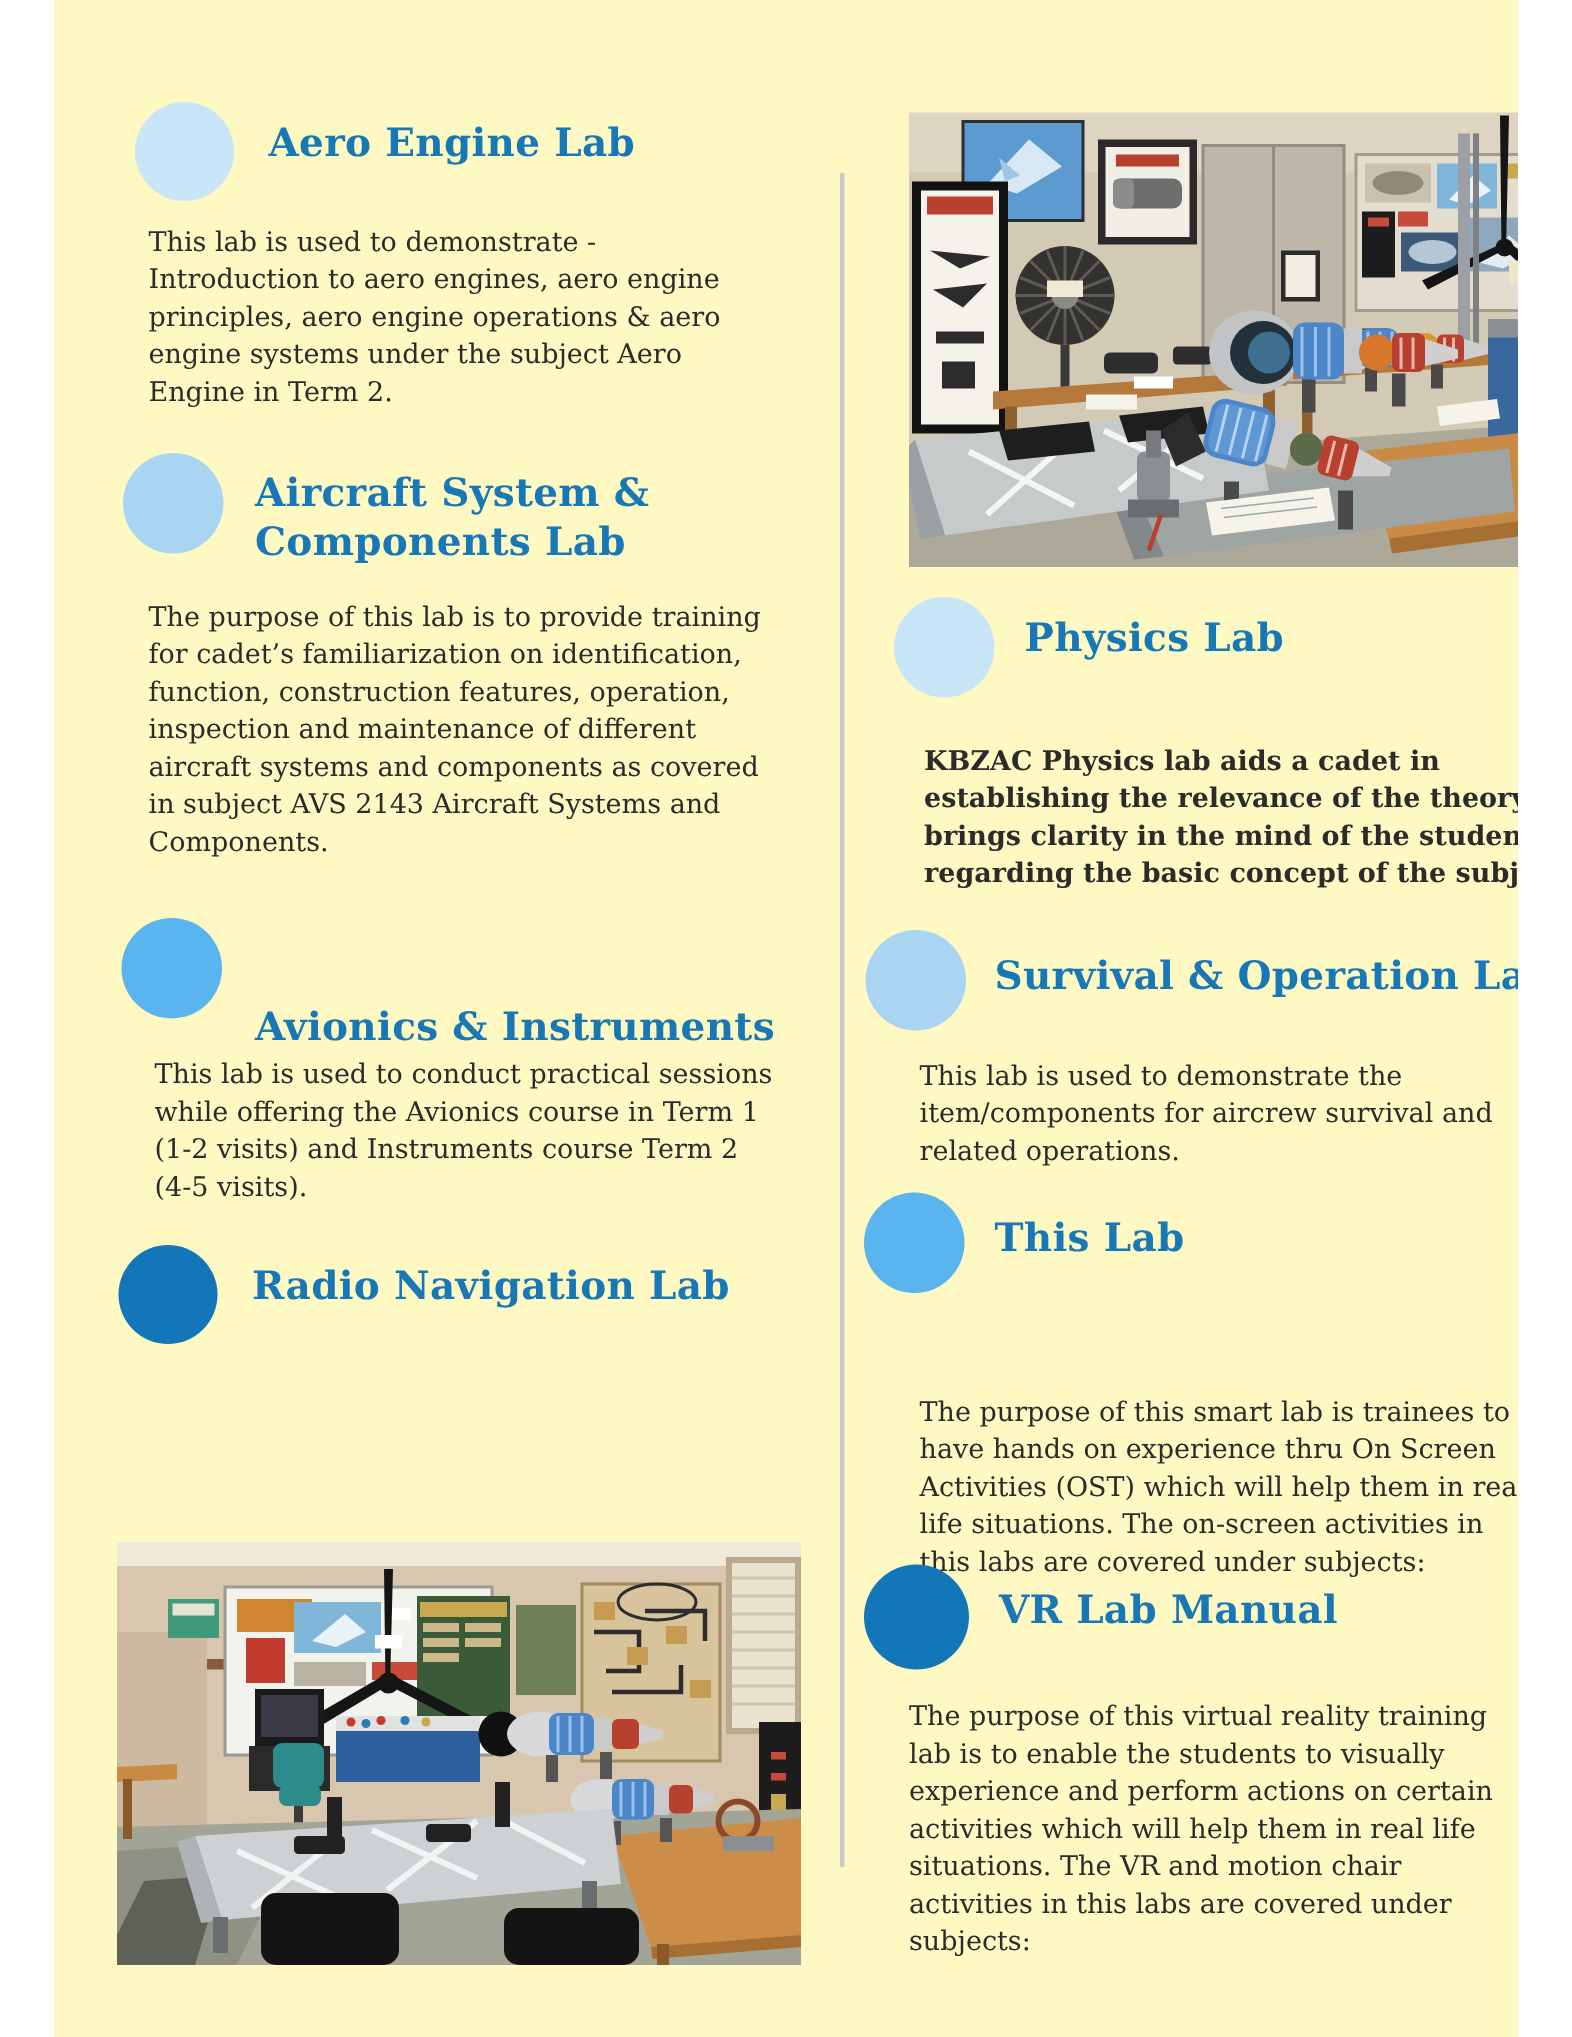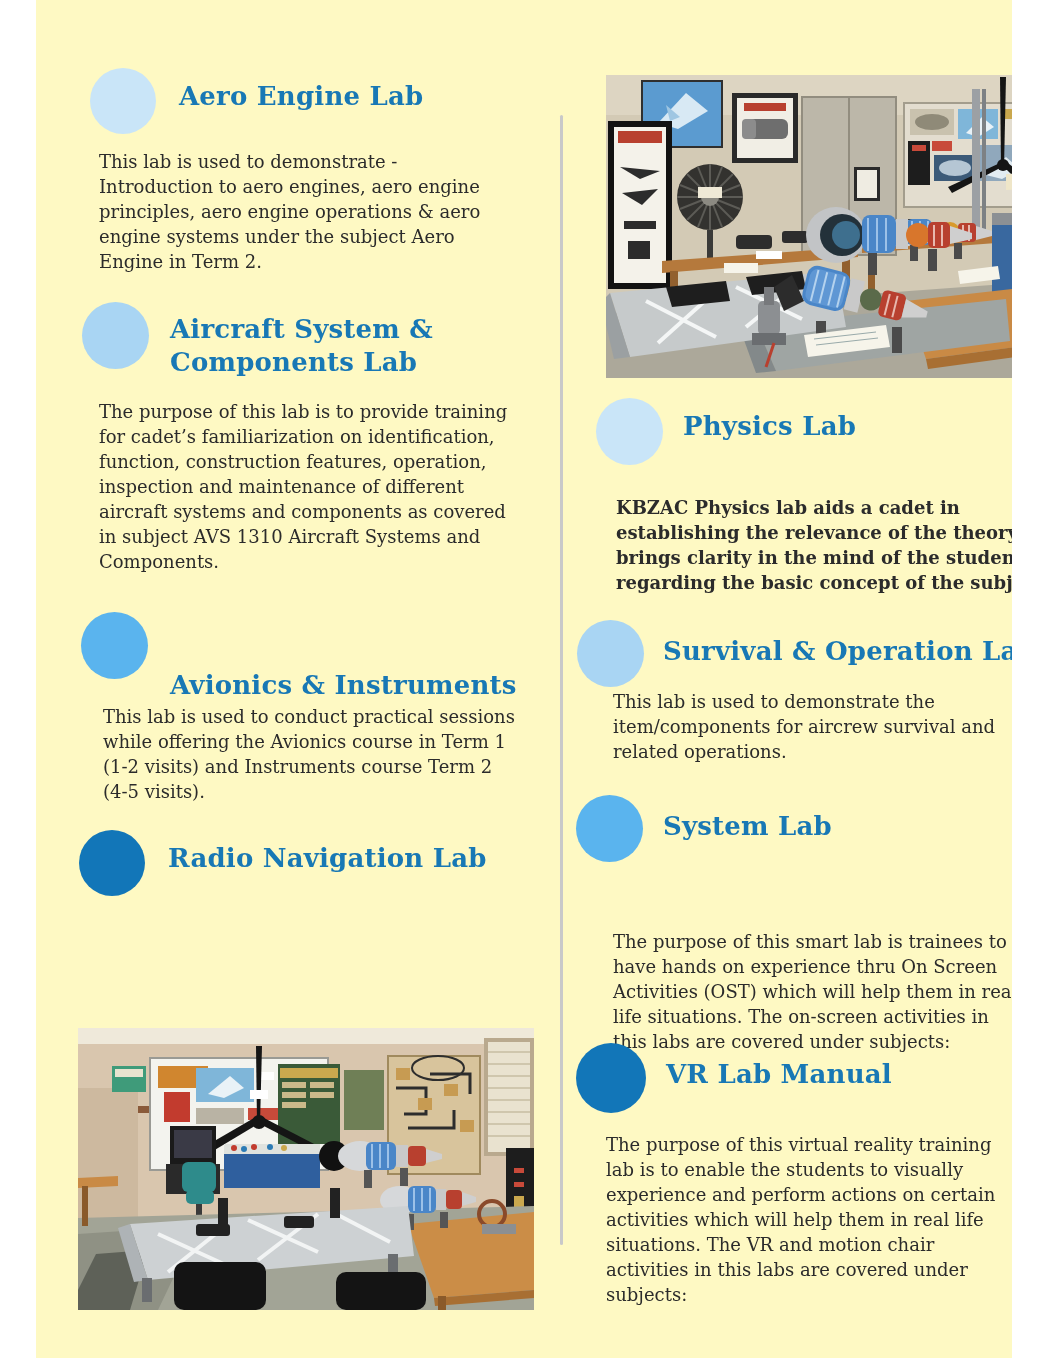--- a/index.html
+++ b/index.html
@@ -43,42 +43,42 @@
   
   .body{
     position:absolute;margin:0;
     font-size:18px;line-height:25px;color:#2b2b2b;
   }
   #b-aero    {left:63px; top:149px; width:398px;}
   #b-aircraft{left:63px; top:399px; width:415px;}
   #b-avionics{left:67px; top:704px; width:415px;}
   #b-radio   {left:75px; top:919px; width:398px;}
   #b-physics {left:580px;top:495px; width:437px;font-weight:bold;}
-  #b-survival{left:577px;top:689px; width:400px;}
+  #b-survival{left:577px;top:705px; width:400px;}
   #b-smart   {left:577px;top:892px; width:410px;margin-top:37px;}
   #b-vr      {left:570px;top:1132px;width:412px;}
   
   .photo{position:absolute;display:block;}
   #photo-aero {left:570px;top:75px;}
   #photo-radio{left:42px;top:1028px;}
 </style>
 </head>
 <body>
 
 <div class="page">
 
   <div class="divider"></div>
 
   <span class="bul" id="bul-aero" style="background-color: rgb(201, 229, 248);"></span>
   <h2 class="title" id="t-aero">Aero Engine Lab</h2>
   <p class="body" id="b-aero">This lab is used to demonstrate - Introduction to aero engines, aero engine principles, aero engine operations &amp; aero engine systems under the subject Aero Engine in Term 2.</p>
 
   <span class="bul" id="bul-aircraft" style="background-color: rgb(169, 213, 243);"></span>
   <h2 class="title" id="t-aircraft">Aircraft System &amp; Components Lab</h2>
-  <p class="body" id="b-aircraft">The purpose of this lab is to provide training for cadet’s familiarization on identification, function, construction features, operation, inspection and maintenance of different aircraft systems and components as covered in subject AVS 1310 Aircraft Systems and Components.</p>
+  <p class="body" id="b-aircraft">The purpose of this lab is to provide training for cadet’s familiarization on identification, function, construction features, operation, inspection and maintenance of different aircraft systems and components as covered in subject AVS 2143 Aircraft Systems and Components.</p>
 
   <span class="bul" id="bul-avionics" style="background-color: rgb(90, 180, 238);"></span>
   <h2 class="title" id="t-avionics">Avionics &amp; Instruments</h2>
   <p class="body" id="b-avionics">This lab is used to conduct practical sessions while offering the Avionics course in Term 1 (1-2 visits) and Instruments course Term 2 (4-5 visits).</p>
 
   <span class="bul" id="bul-radio" style="background-color: rgb(18, 118, 184);"></span>
   <h2 class="title" id="t-radio">Radio Navigation Lab</h2>
 
   <svg class="photo" id="photo-radio" width="456" height="282" viewBox="0 0 456 282">
     <rect width="456" height="282" fill="#d9c6ae"></rect>
@@ -440,20 +440,20 @@
 
   <span class="bul" id="bul-physics" style="background-color: rgb(201, 229, 248);"></span>
   <h2 class="title" id="t-physics">Physics Lab</h2>
   <p class="body" id="b-physics">KBZAC Physics lab aids a cadet in establishing the relevance of the theory. It brings clarity in the mind of the students regarding the basic concept of the subject.</p>
 
   <span class="bul" id="bul-survival" style="background-color: rgb(169, 213, 243);"></span>
   <h2 class="title" id="t-survival">Survival &amp; Operation Lab</h2>
   <p class="body" id="b-survival">This lab is used to demonstrate the item/components for aircrew survival and related operations.</p>
 
   <span class="bul" id="bul-smart" style="background-color: rgb(90, 180, 238);"></span>
-  <h2 class="title" id="t-smart">System Lab</h2>
+  <h2 class="title" id="t-smart">This Lab</h2>
   <p class="body" id="b-smart">The purpose of this smart lab is trainees to have hands on experience thru On Screen Activities (OST) which will help them in real life situations. The on-screen activities in this labs are covered under subjects:</p>
 
   <span class="bul" id="bul-vr" style="background-color: rgb(18, 118, 184);"></span>
   <h2 class="title" id="t-vr">VR Lab Manual</h2>
   <p class="body" id="b-vr">The purpose of this virtual reality training lab is to enable the students to visually experience and perform actions on certain activities which will help them in real life situations. The VR and motion chair activities in this labs are covered under subjects:</p>
 
 </div>
 
 </body></html>

